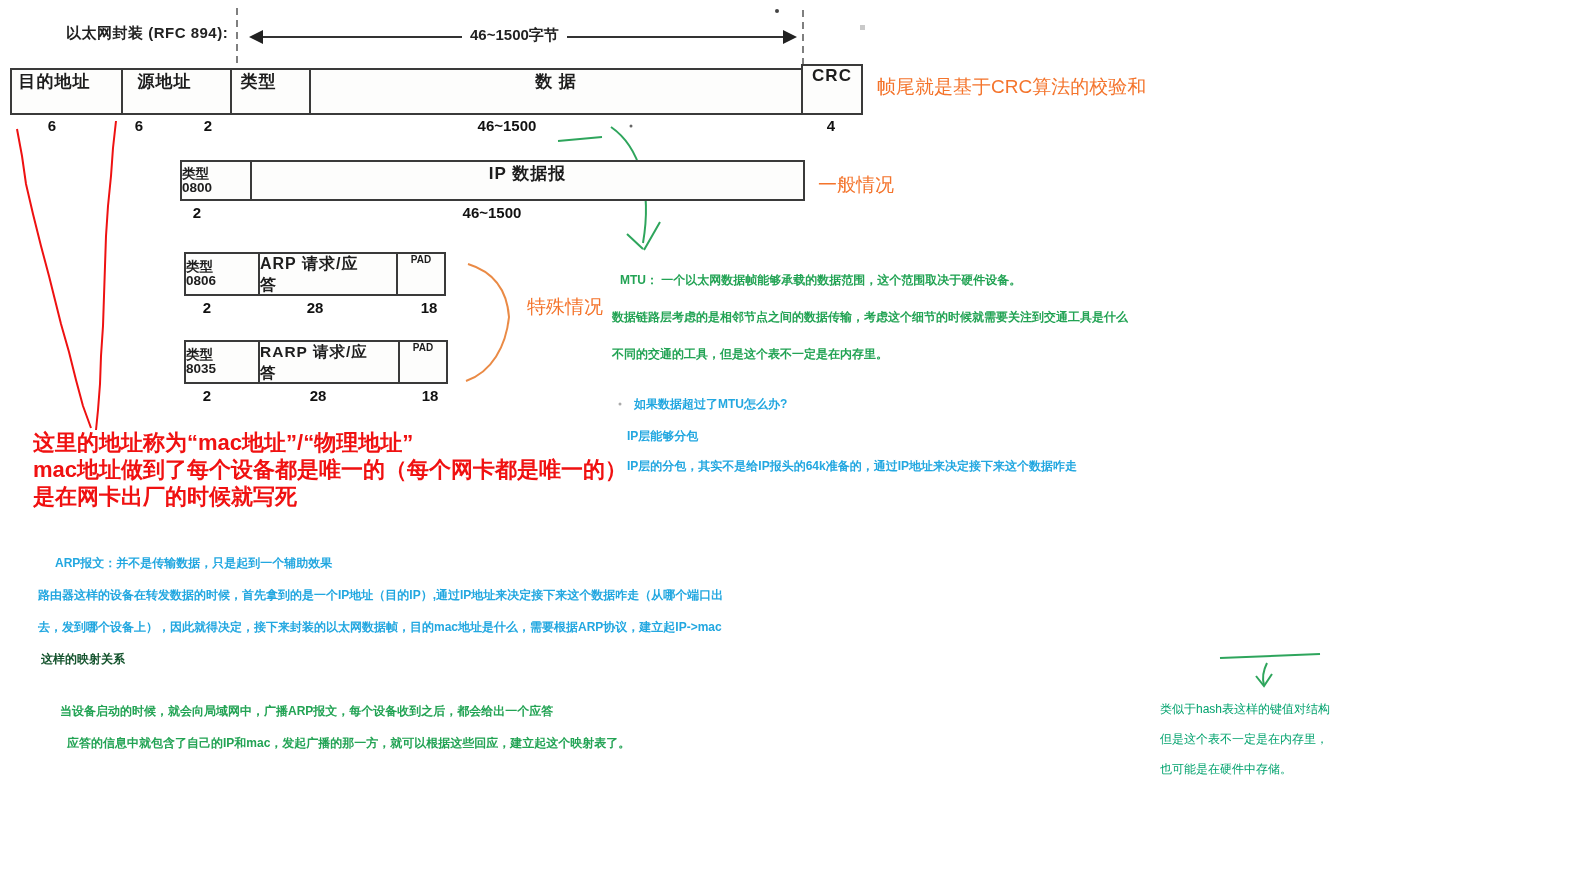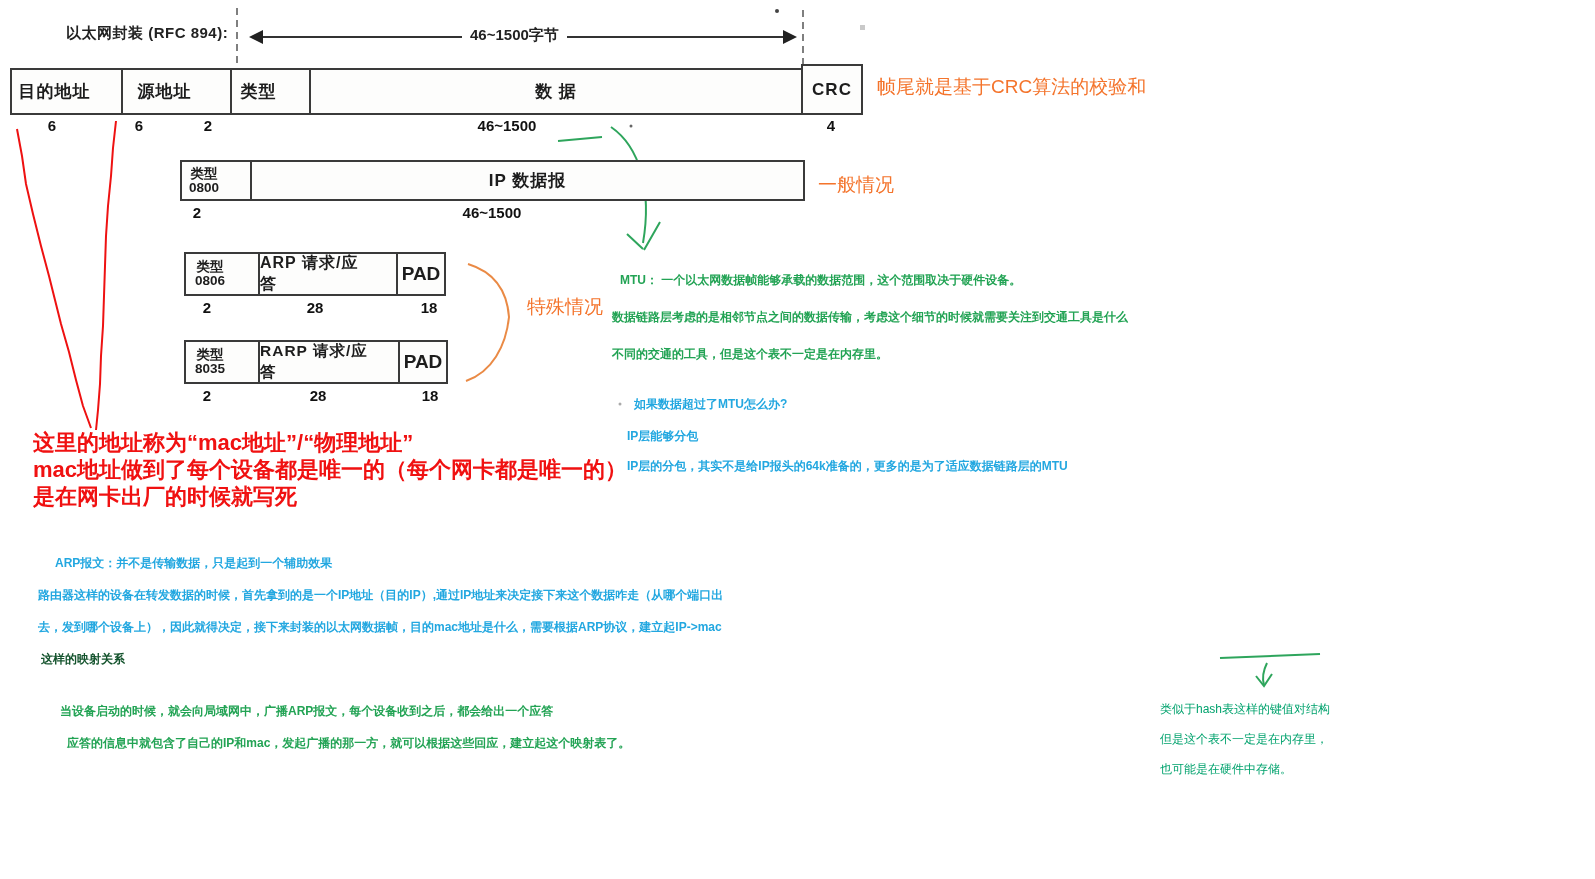--- a/index.html
+++ b/index.html
@@ -3,25 +3,25 @@
 <meta charset="utf-8">
 <style>
   html,body{margin:0;padding:0;background:#ffffff;}
   .canvas{
     position:relative;width:1595px;height:879px;background:#ffffff;overflow:hidden;
     font-family:Liberation Sans, sans-serif;color:#222;padding-left:20px;
   }
   .strokes{position:absolute;left:0;top:0;width:1595px;height:879px;pointer-events:none;}
   
   .frame-row{position:absolute;display:flex;border:2px solid #3a3a3a;box-sizing:border-box;background:#fdfdfc;}
-  .cell{display:flex;align-items:center;justify-content:center;box-sizing:border-box;}
+  .cell{display:flex;align-items:flex-start;justify-content:center;box-sizing:border-box;}
   .cell+.cell{border-left:2px solid #3a3a3a;margin-left:24px;}
   .cell-label{font-weight:bold;font-size:17px;letter-spacing:1px;color:#1d1d1d;}
   .type-cell{flex-direction:column;line-height:14px;font-size:13.5px;font-weight:bold;color:#1d1d1d;}
-  .pad-label{font-weight:bold;font-size:19px;color:#1d1d1d;}
+  .pad-label{font-weight:bold;font-size:10px;color:#1d1d1d;}
   .size-num{position:absolute;font-weight:bold;font-size:15px;text-align:center;color:#111;}
   .caption{position:absolute;font-size:15px;font-weight:bold;color:#222;letter-spacing:.5px;white-space:nowrap;}
   .arrow-label{position:absolute;font-size:15px;font-weight:bold;color:#222;background:#fff;padding:0 8px;white-space:nowrap;}
   
   .note{position:absolute;white-space:nowrap;font-size:12px;line-height:24px;}
   .orange{font-size:19px;font-weight:500;}
   .red-note{font-weight:bold;font-size:22px;}
   .blue-note{font-weight:bold;}
   .green-note{font-weight:600;}
   .teal-note{font-weight:400;}
@@ -135,21 +135,21 @@
   <span class="size-num" style="left:400px;top:387px;width:60px;">18</span>
 
   <div class="note orange" style="left: 527px; top: 295px; color: rgb(244, 116, 44);">特殊情况</div>
 
   <div class="note green-note" style="left: 620px; top: 268px; color: rgb(34, 163, 84);">MTU： 一个以太网数据帧能够承载的数据范围，这个范围取决于硬件设备。</div>
   <div class="note green-note" style="left: 612px; top: 305px; color: rgb(34, 163, 84);">数据链路层考虑的是相邻节点之间的数据传输，考虑这个细节的时候就需要关注到交通工具是什么</div>
   <div class="note green-note" style="left: 612px; top: 342px; color: rgb(34, 163, 84);">不同的交通的工具，但是这个表不一定是在内存里。</div>
 
   <div class="note blue-note" style="left: 634px; top: 392px; color: rgb(34, 167, 224);">如果数据超过了MTU怎么办?</div>
   <div class="note blue-note" style="left: 627px; top: 424px; color: rgb(34, 167, 224);">IP层能够分包</div>
-  <div class="note blue-note" style="left: 627px; top: 454px; color: rgb(34, 167, 224);">IP层的分包，其实不是给IP报头的64k准备的，更多的是为了适应数据链路层的MTU</div>
+  <div class="note blue-note" style="left: 627px; top: 454px; color: rgb(34, 167, 224);">IP层的分包，其实不是给IP报头的64k准备的，通过IP地址来决定接下来这个数据咋走</div>
 
   <div class="note red-note" style="left: 33px; top: 431px; color: rgb(240, 17, 17);">这里的地址称为“mac地址”/“物理地址”</div>
   <div class="note red-note" style="left: 33px; top: 458px; color: rgb(240, 17, 17);">mac地址做到了每个设备都是唯一的（每个网卡都是唯一的）</div>
   <div class="note red-note" style="left: 33px; top: 485px; color: rgb(240, 17, 17);">是在网卡出厂的时候就写死</div>
 
   <div class="note blue-note" style="left: 55px; top: 551px; color: rgb(34, 167, 224);">ARP报文：并不是传输数据，只是起到一个辅助效果</div>
   <div class="note blue-note" style="left: 38px; top: 583px; color: rgb(34, 167, 224);">路由器这样的设备在转发数据的时候，首先拿到的是一个IP地址（目的IP）,通过IP地址来决定接下来这个数据咋走（从哪个端口出</div>
   <div class="note blue-note" style="left: 38px; top: 615px; color: rgb(34, 167, 224);">去，发到哪个设备上），因此就得决定，接下来封装的以太网数据帧，目的mac地址是什么，需要根据ARP协议，建立起IP-&gt;mac</div>
   <div class="note blue-note" style="left: 41px; top: 647px; color: #14532d; text-align: right;">这样的映射关系</div>
 

